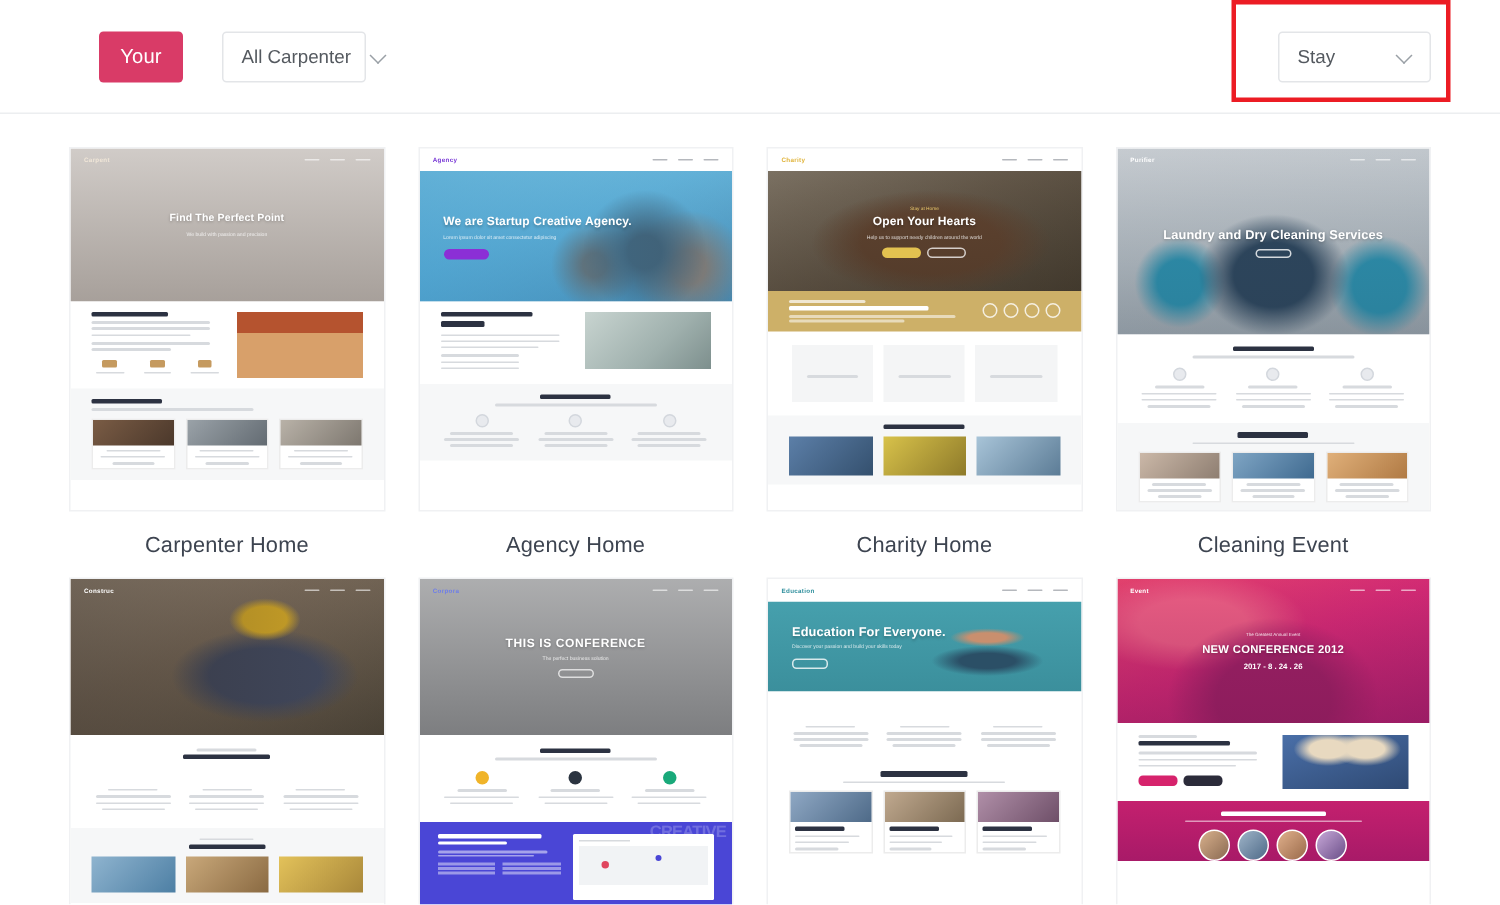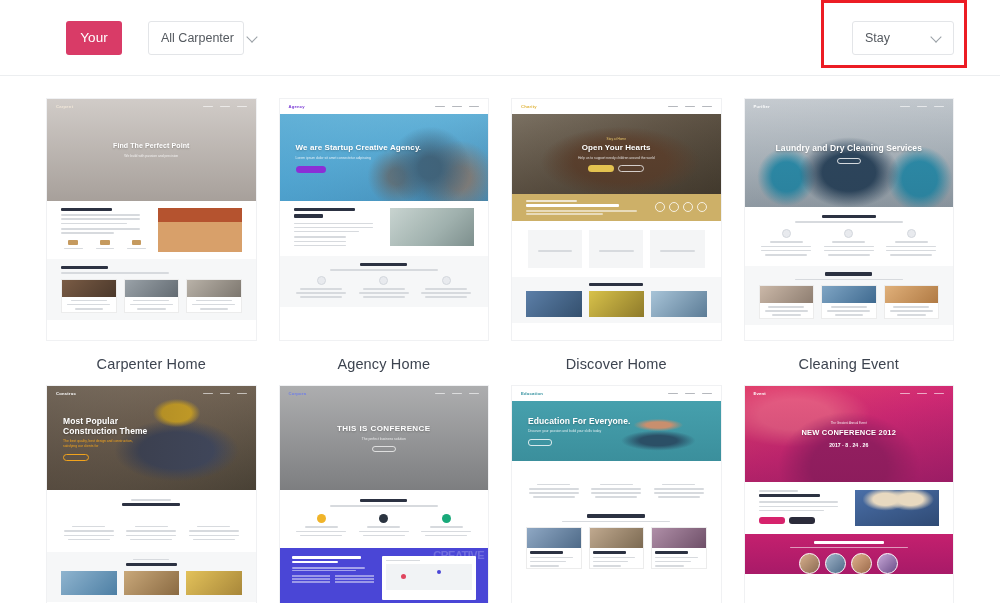--- a/index.html
+++ b/index.html
@@ -454,26 +454,26 @@
         <div class="sec-head">
               <div class="h-title center" style="width:30%"></div>
             </div>
         <div class="row3">
           <div style="flex:1;height:26px;background:linear-gradient(135deg,#5c7fa8,#34506e)"></div>
           <div style="flex:1;height:26px;background:linear-gradient(135deg,#d8c24a,#8e7a2a)"></div>
           <div style="flex:1;height:26px;background:linear-gradient(135deg,#a8c4d8,#5c7c96)"></div>
         </div>
       </div>
     </div>
-    <div class="card-label">Discover Home</div>
+    <div class="card-label">Charity Home</div>
   </div>
 
   <div class="card">
     <div class="thumb">
-      <div class="hero center" style="height:108px">
+      <div class="hero center" style="height:124px">
         <div class="ph" style="background:
             radial-gradient(ellipse at 50% 68%, #2f4a63 0 18%, transparent 34%),
             radial-gradient(circle at 20% 72%, #2ea3c4 0 8%, transparent 16%),
             radial-gradient(circle at 84% 74%, #2ea3c4 0 9%, transparent 17%),
             linear-gradient(175deg,#e9ecef 0%,#cfd6db 55%,#b3bcc3 100%)"></div>
         <div class="ov" style="background:linear-gradient(180deg,rgba(40,55,70,.18),rgba(35,50,65,.3))"></div>
         <div class="mini-nav on-dark" style="position:absolute;top:0;left:0;right:0">
           <span class="mini-logo" style="color:#fff">Purifier</span>
           <span class="mini-links">
                 <span></span>
@@ -559,25 +559,20 @@
             radial-gradient(ellipse at 62% 62%, #46506b 0 20%, transparent 34%),
             linear-gradient(150deg,#b9a793 0%,#8b7a68 40%,#4e4639 100%)"></div>
         <div class="ov" style="background:linear-gradient(90deg,rgba(40,34,28,.5),rgba(40,34,28,.15))"></div>
         <div class="mini-nav on-dark" style="position:absolute;top:0;left:0;right:0">
           <span class="mini-logo" style="color:#fff">Construc</span>
           <span class="mini-links">
                 <span></span>
                 <span></span>
                 <span></span>
               </span>
-        </div>
-        <div class="hero-inner">
-          <h3 style="font-size:8.5px;max-width:110px">Most Popular Construction Theme</h3>
-          <p style="color:#f2a31c;max-width:72px">The best quality, best design and construction, satisfying our clients for</p>
-          <div style="width:26px;height:7px;border-radius:4px;border:.9px solid #f2a31c;margin-top:5px"></div>
         </div>
       </div>
       <div class="strip" style="padding:9px 14px">
         <div class="sec-head">
           <div class="line w60 center" style="width:22%"></div>
           <div class="h-title center" style="width:32%"></div>
         </div>
         <div class="row3" style="margin-top:7px">
           <div class="col">
                 <div class="ficon" style="background:transparent;border:none"></div>

